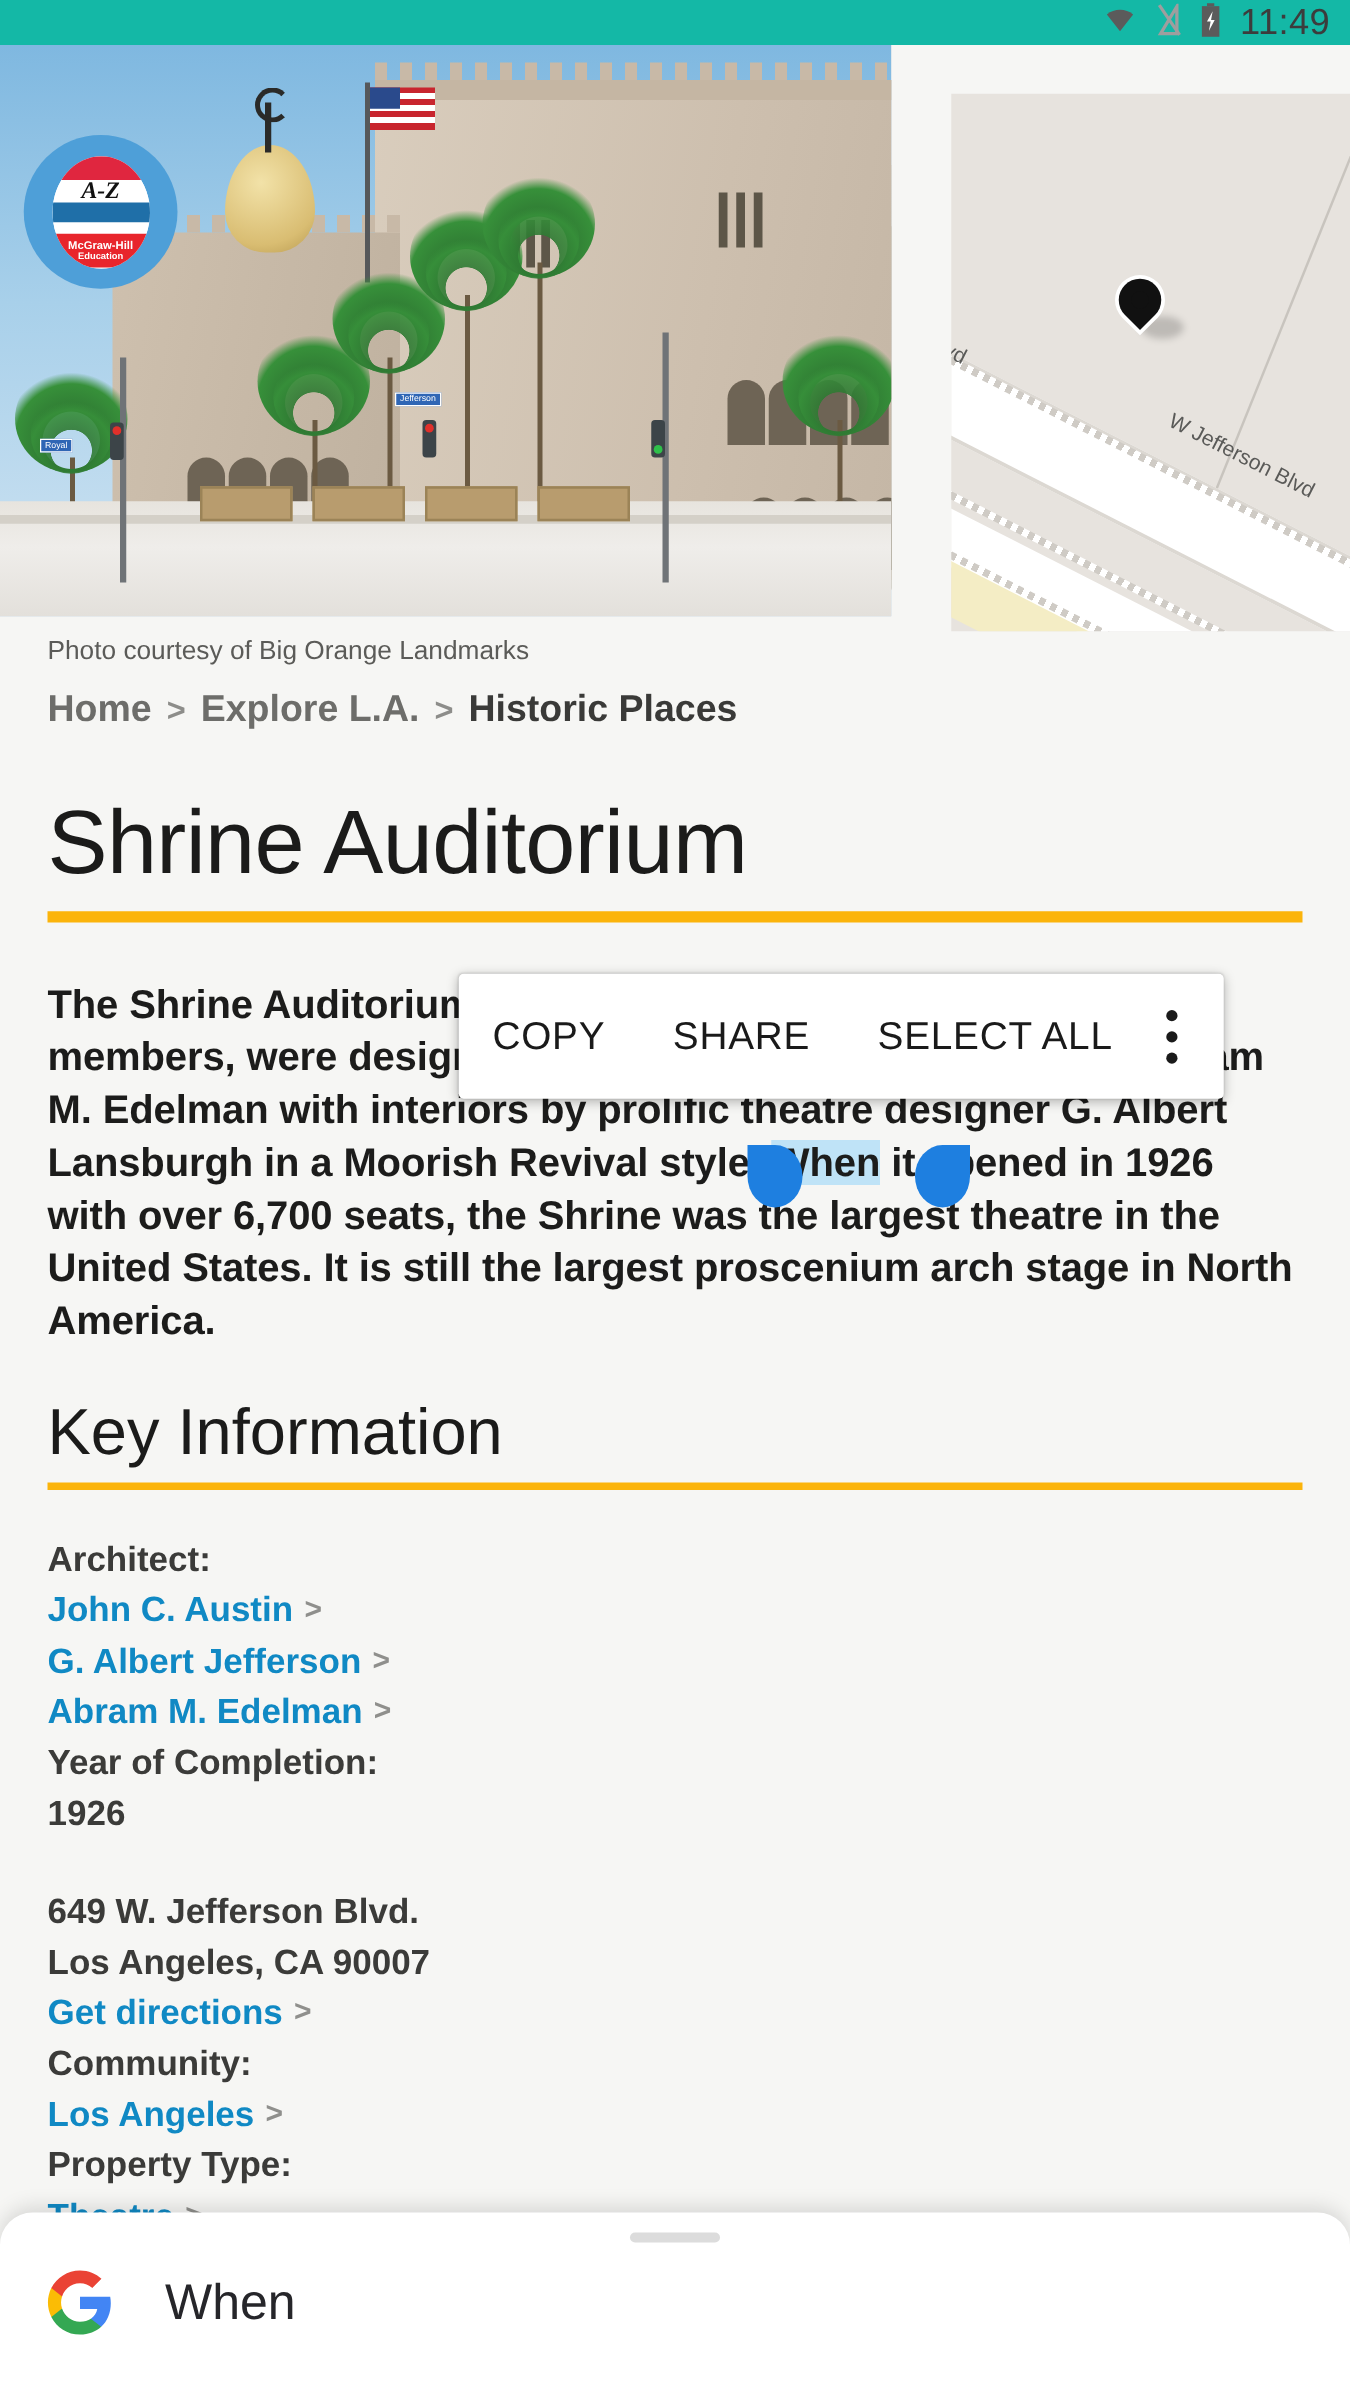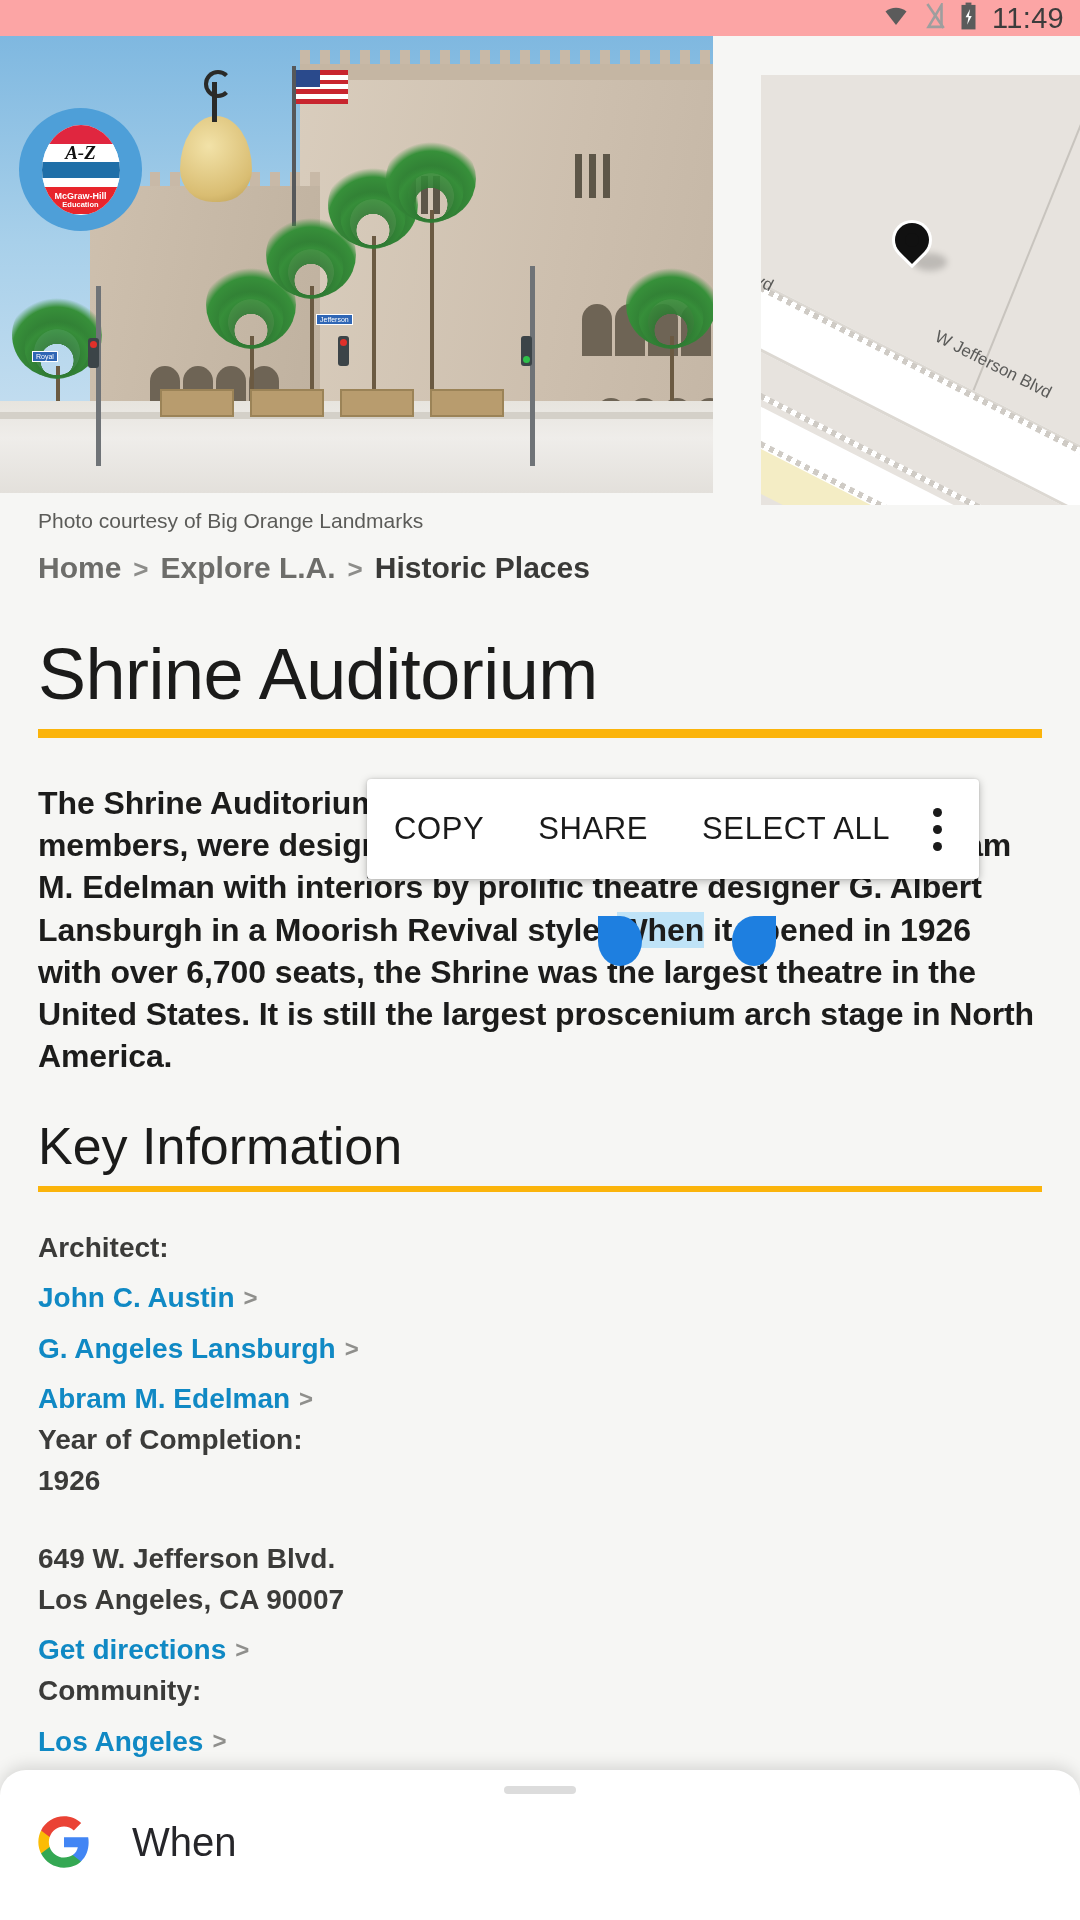--- a/index.html
+++ b/index.html
@@ -7,21 +7,21 @@
     width: 1080px; height: 1920px;
     font-family: "Liberation Sans", sans-serif;
     background: #f6f6f4;
     overflow: hidden;
   }
   .screen { position: relative; width: 1080px; height: 1920px; background: #f6f6f4; overflow: hidden; }
 
   
   .statusbar {
     position: absolute; top: 0; left: 0; width: 1080px; height: 36px;
-    background: #fca5a5;
+    background: #14b8a6;
     display: flex; align-items: center; justify-content: flex-end;
     padding-right: 16px; gap: 12px;
   }
   .sb-icon { display: block; }
   .sb-time {
     font-size: 29px; color: #3c3c3c; font-weight: 400;
     letter-spacing: 0.3px; margin-left: 2px;
     font-family: "Liberation Sans", sans-serif;
   }
 
@@ -214,21 +214,21 @@
   .h2 {
     padding: 38px 0 0 38px; font-size:52px; font-weight:400; color:#1b1b1a;
   }
   .rule2 { height:6px; background:#fbb40b; margin: 10px 38px 0 38px; }
 
   .kv { margin: 36px 38px 0 38px; }
   .kv-label { font-size:28px; font-weight:700; color:#3b3b39; line-height:1.45; }
   .kv-value { font-size:28px; font-weight:700; color:#3b3b39; line-height:1.45; }
   .kv-link {
     font-size:28px; font-weight:700; color:#1089c4; line-height:1.45;
-    display:flex; align-items:center; gap:9px;margin-top:10px;
+    display:flex; align-items:center; gap:9px;
   }
   .chev { color:#8f8f8c; font-size:24px; font-weight:700; }
   .kv-gap { height: 38px; }
 
   
   .sel-popup {
     position:absolute; left:367px; top:779px; width:612px; height:100px;
     background:#ffffff; border-radius:4px;
     box-shadow: 0 2px 9px rgba(0,0,0,0.28), 0 0 2px rgba(0,0,0,0.15);
     display:flex; align-items:center; z-index: 30;
@@ -421,21 +421,21 @@
     <div class="h2">Key Information</div>
     <div class="rule2"></div>
 
     <div class="kv">
       <div class="kv-label">Architect:</div>
       <div class="kv-link">
         <span>John C. Austin</span>
         <span class="chev">&gt;</span>
       </div>
       <div class="kv-link">
-        <span>G. Angeles Lansburgh</span>
+        <span>G. Albert Jefferson</span>
         <span class="chev">&gt;</span>
       </div>
       <div class="kv-link">
         <span>Abram M. Edelman</span>
         <span class="chev">&gt;</span>
       </div>
 
       <div class="kv-label">Year of Completion:</div>
       <div class="kv-value">1926</div>
 

